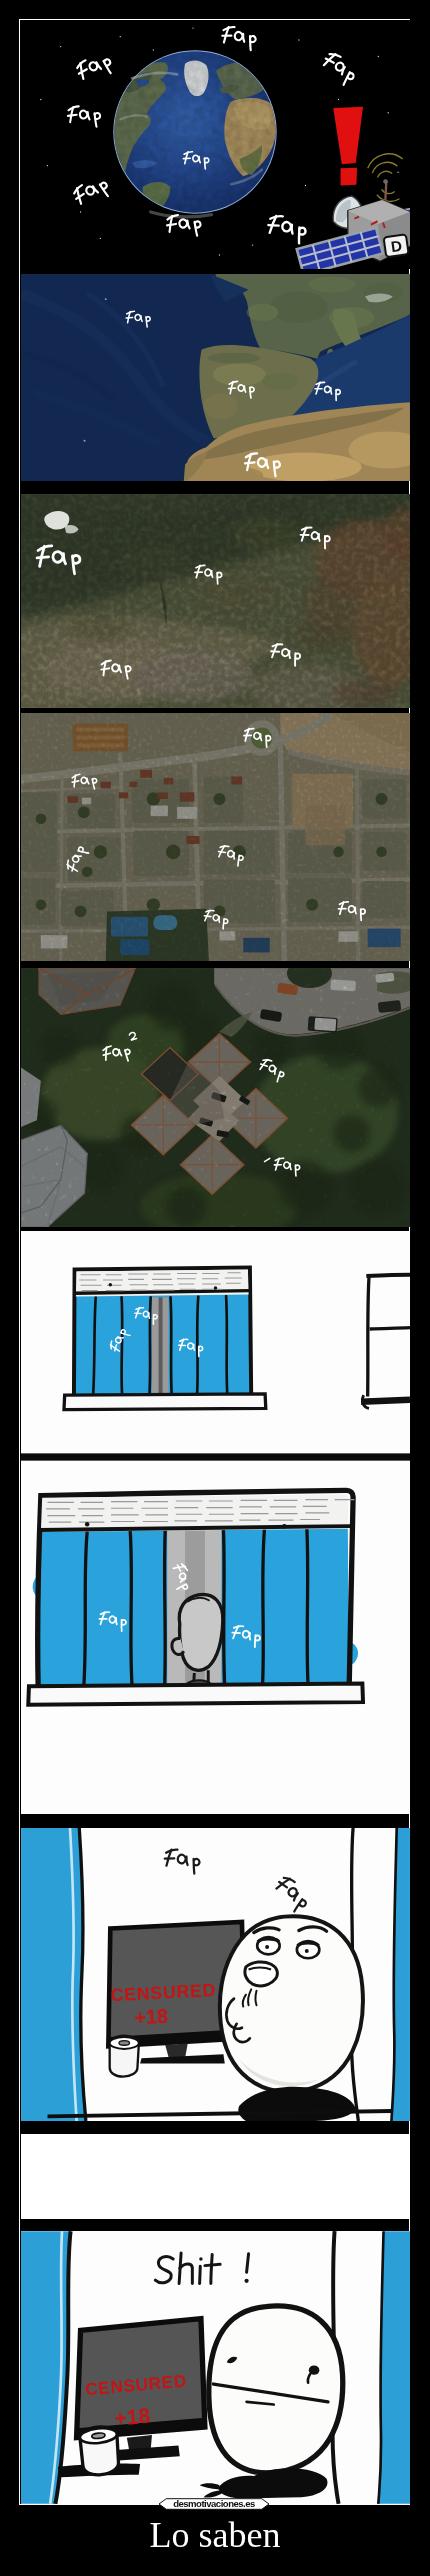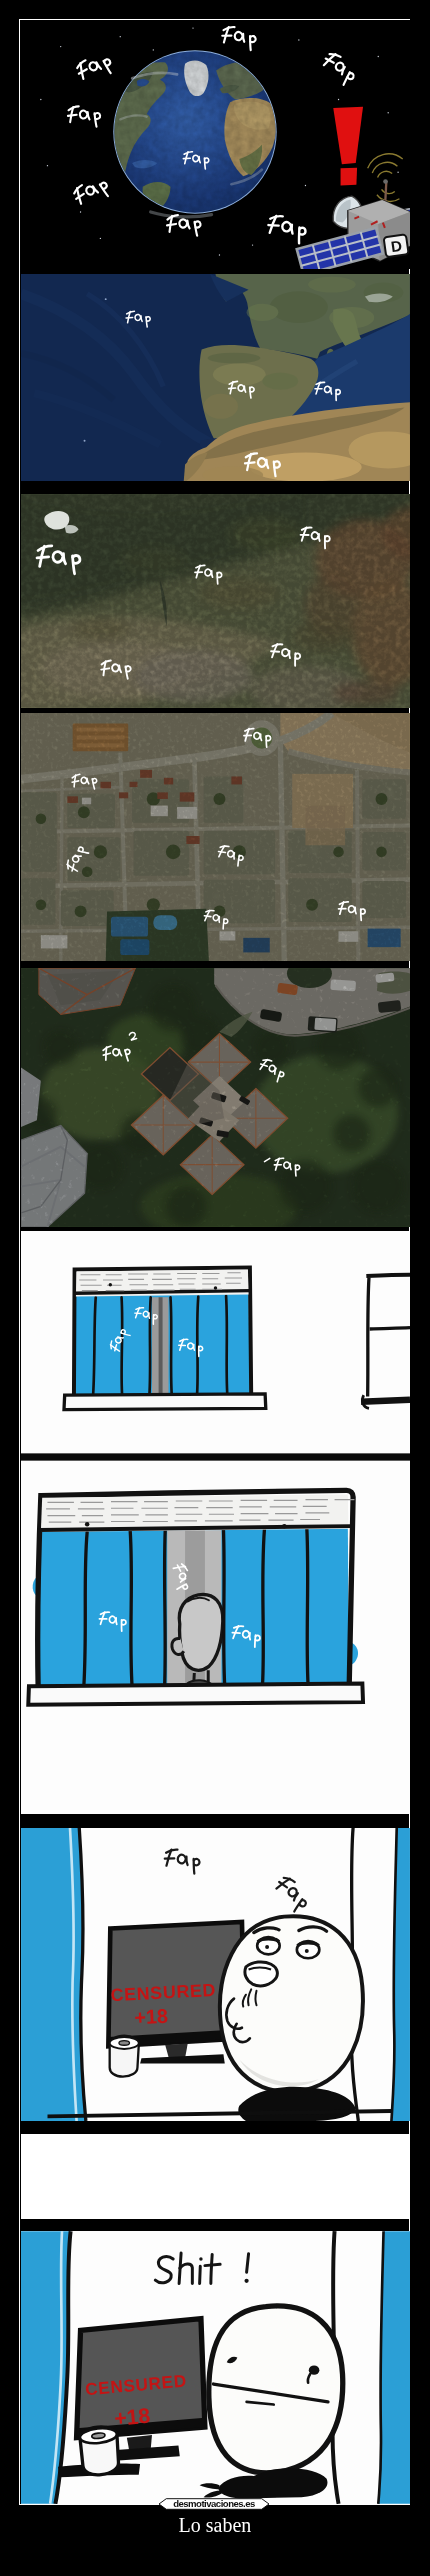--- a/index.html
+++ b/index.html
@@ -784,14 +784,14 @@
 </svg>
 </div>
 
 <div class="abs" id="ribbon" style="left:159px;top:2498px;width:110px;height:30px;">
 <svg width="110" height="12" viewBox="0 0 166 18">
 <path d="M0,9 L11,1 L155,1 L166,9 L155,17 L11,17 Z" fill="#fff" stroke="#111" stroke-width="1.5"></path>
 <text x="83" y="13.5" font-size="14.5" font-weight="bold" fill="#111" text-anchor="middle" style="font-family:'Liberation Sans',sans-serif;letter-spacing:-0.8px;">desmotivaciones.es</text>
 </svg>
 </div>
 
-<div class="abs" style="left:0;top:2514px;width:430px;text-align:center;color:#fff;font-family:'Liberation Serif',serif;font-size:20px;">Lo saben</div>
+<div class="abs" style="left:0;top:2514px;width:430px;text-align:center;color:#fff;font-family:'Liberation Serif',serif;font-size:36px;">Lo saben</div>
 
 
 </body></html>

